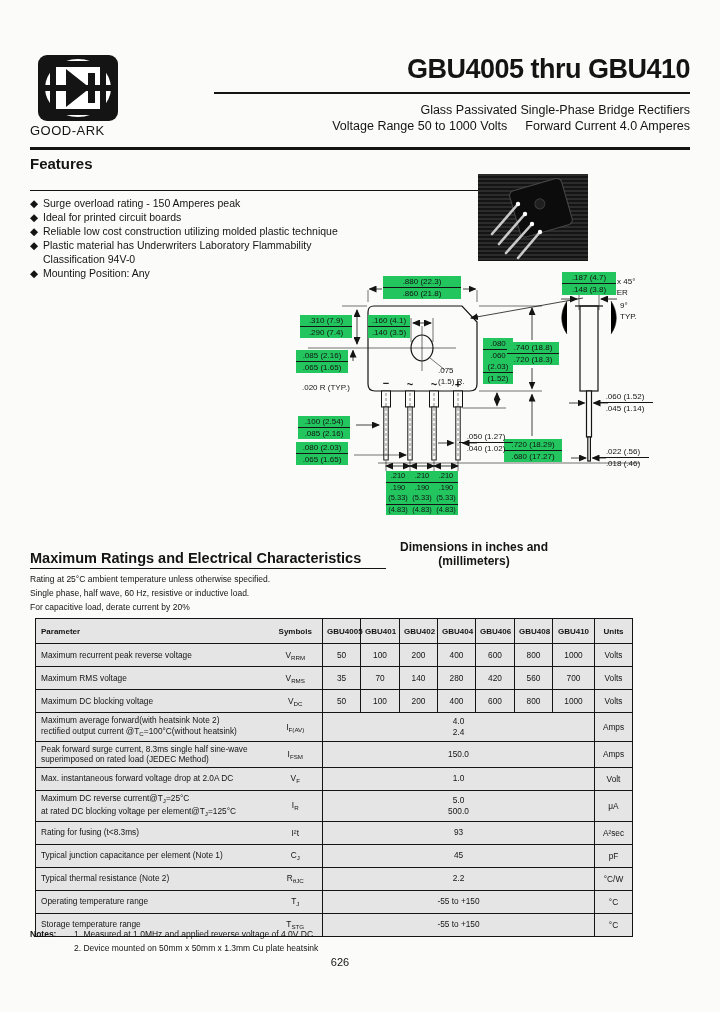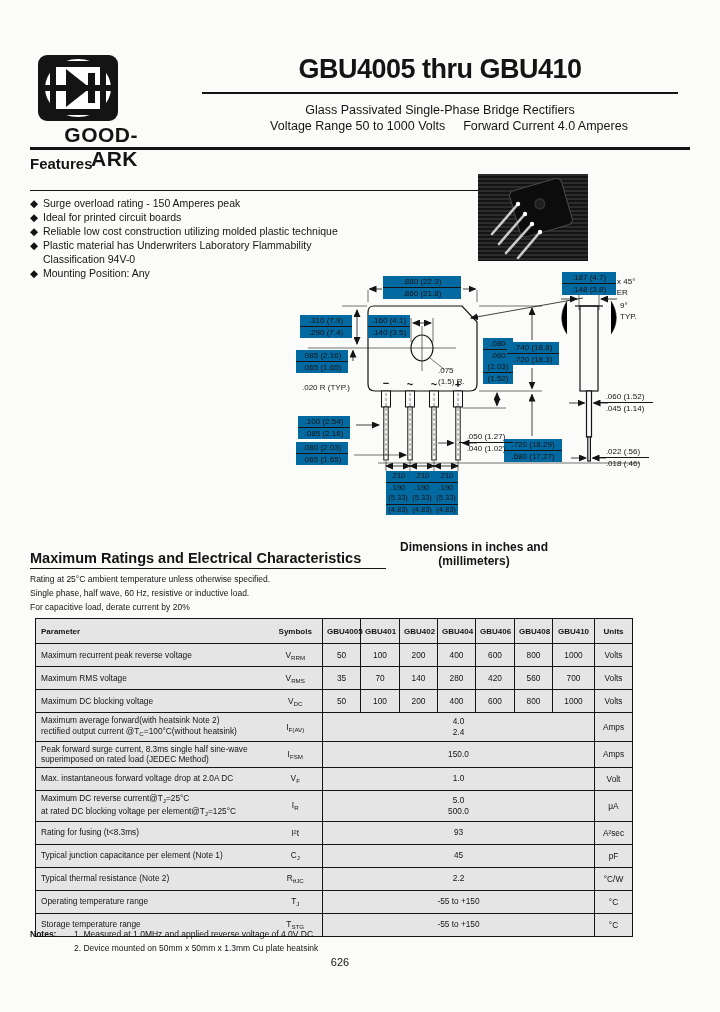--- a/index.html
+++ b/index.html
@@ -3,41 +3,41 @@
 <meta charset="utf-8">
 <style>
 *{margin:0;padding:0;box-sizing:border-box}
 html,body{width:720px;height:1012px}
 body{position:relative;background:#fbfbf9;color:#141414;font-family:"Liberation Sans",sans-serif;-webkit-font-smoothing:antialiased}
 .abs{position:absolute}
 
 
 .header{left:30px;top:52px;width:660px;height:96px}
 .logo{left:8px;top:3px;width:80px;height:66px}
-.brand{left:0;top:71px;width:108px;text-align:right;font-size:21px;font-weight:bold;letter-spacing:.5px}
-.titles{right:12px;top:2px;text-align:center}
+.brand{left:0;top:71px;width:108px;text-align:left;font-size:13px;font-weight:normal;letter-spacing:.5px}
+.titles{right:0;top:2px;text-align:right}
 .doc-title{font-size:27px;font-weight:bold;letter-spacing:-.5px}
 .title-rule{width:476px;border-top:2px solid #141414;margin:7px 0 0 auto}
 .sub1{margin-top:9px;font-size:12.5px}
 .sub2{margin-top:2px;font-size:12.5px}
 .sub2 span{margin-left:18px}
 .rule-thick{left:30px;top:147px;width:660px;height:3px;background:#141414}
 
 
 .features{left:30px;top:155px;width:660px}
 .features h2{font-size:15px;font-weight:bold;width:450px;border-bottom:1.5px solid #141414;padding-bottom:18px}
 .features ul{list-style:none;margin-top:5px;width:440px}
 .features li{display:flex;font-size:10.5px;line-height:14px}
 .features .blt{width:13px;flex:none}
 .photo{left:448px;top:19px;width:110px;height:87px;background:repeating-linear-gradient(180deg,#2c2c2c 0 2px,#141414 2px 4px);overflow:hidden}
 
 
 .diagram{left:0;top:268px;width:720px;height:288px}
 .diagram svg.draw{position:absolute;left:0;top:0}
-.frac,.frac4,.lbl{position:absolute;display:flex;flex-direction:column;align-items:center;font-size:8px;line-height:11px;text-align:center;background:#0369a1}
+.frac,.frac4,.lbl{position:absolute;display:flex;flex-direction:column;align-items:center;font-size:8px;line-height:11px;text-align:center;background:#22c55e}
 .frac span,.frac4 span{display:block;width:100%}
 .frac span:first-child{border-bottom:1px solid #141414}
 .frac4 span:nth-child(odd){border-bottom:1px solid #141414}
 .lbl{background:transparent;align-items:flex-start;text-align:left}
 .nobg{background:transparent}
 .pitch{font-size:7.5px;line-height:10.5px}
 .dim-note{position:absolute;left:388px;top:272px;width:172px;text-align:center;font-size:12px;font-weight:bold}
 
 
 .ratings{left:30px;top:550px;width:660px}

